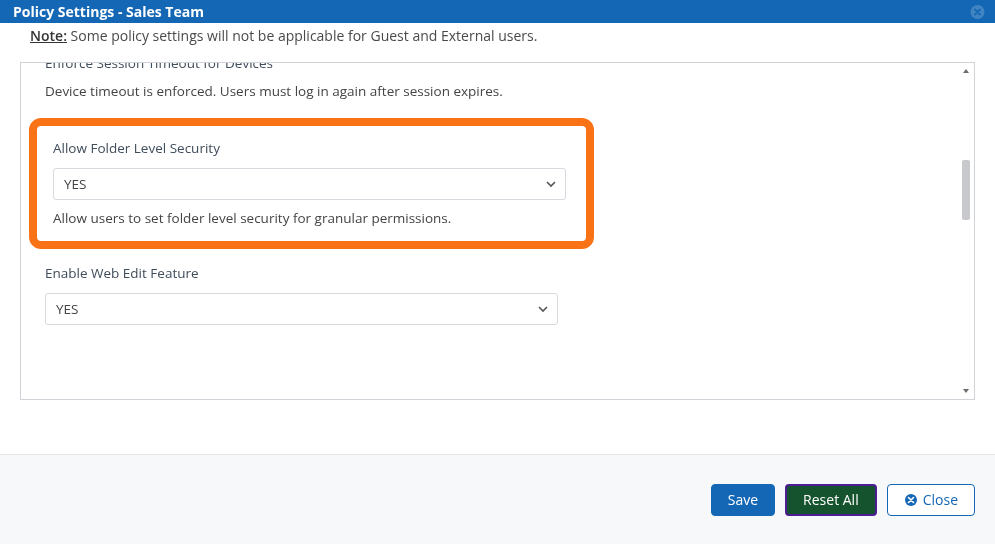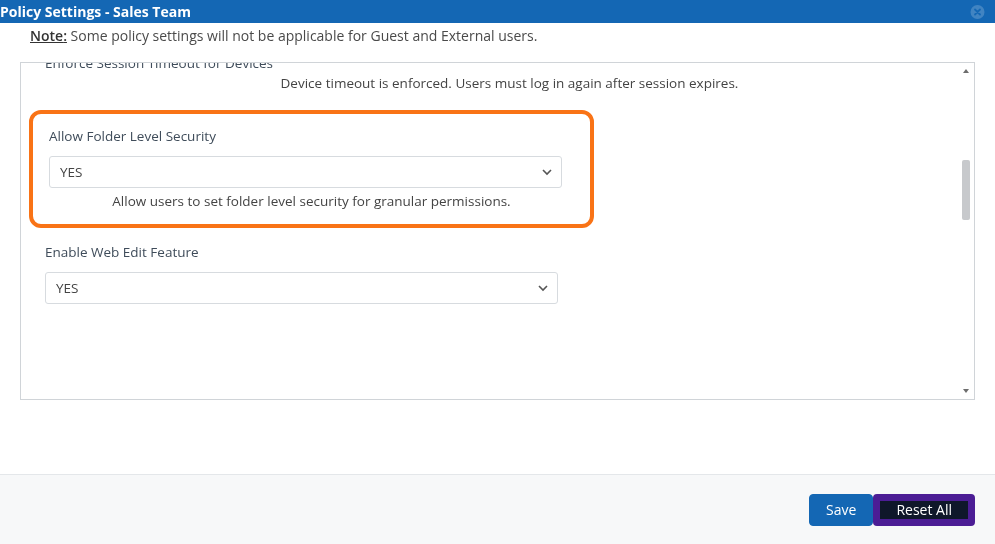--- a/index.html
+++ b/index.html
@@ -12,20 +12,21 @@
     height: 544px;
     overflow: hidden;
   }
   .titlebar {
     background: #1467b4;
     color: #fff;
     font-weight: 700;
     font-size: 14px;
     height: 23px;
     line-height: 23px;
+    padding-left: 13px;
     position: relative;
   }
   .titlebar .close-x {
     position: absolute;
     right: 10px;
     top: 50%;
     transform: translateY(-50%);
     width: 15px;
     height: 15px;
     cursor: pointer;
@@ -92,30 +93,29 @@
   }
   .select-caret {
     position: absolute;
     right: 8px;
     top: 50%;
     transform: translateY(-50%);
     pointer-events: none;
   }
   .select-caret svg { display:block; }
   .policy-helper {
-    margin-top: 1px;
+    margin-top: 9px;
     color: #444;
     font-size: 13.5px;
     line-height: 18px;
     margin-bottom: 18px;
-    text-align: center;
   }
   
   .highlight-ring {
-    border: 4px solid #f97316;
+    border: 8px solid #f97316;
     border-radius: 12px;
     box-sizing: border-box;
   }
   .highlight-wrap {
     margin-left: 8px;
     margin-right: 380px;
     padding: 12px 16px 8px 16px;
     margin-bottom: 14px;
   }
   
@@ -140,27 +140,28 @@
     position: absolute;
     left: 2px;
     width: 8px;
     background: #c7c9cc;
     border-radius: 2px;
   }
   
   .footer {
     position: absolute;
     left: 0; right: 0; bottom: 0;
-    height: 70px;
+    height: 90px;
     border-top: 1px solid #e4e7ea;
     background: #f7f8f9;
     display: flex;
     align-items: center;
     justify-content: flex-end;
     padding-right: 20px;
+    gap: 10px;
     box-sizing: border-box;
   }
   .btn {
     height: 32px;
     padding: 0 16px;
     border-radius: 4px;
     font-size: 14px;
     display: inline-flex;
     align-items: center;
     justify-content: center;
@@ -168,23 +169,23 @@
     cursor: pointer;
     box-sizing: border-box;
     font-family: inherit;
   }
   .btn-primary {
     background: #1467b4;
     color: #fff;
     border: 1px solid #1467b4;
   }
   .btn-danger {
-    background: #0f172a;
+    background: #14532d;
     color: #fff;
-    border: 7px solid #4c1d95;
+    border: 2px solid #4c1d95;
   }
   .btn-outline {
     background: #ffffff;
     color: #1467b4;
     border: 1px solid #1467b4;
   }
   .btn-outline svg { display:block; }
 </style>
 </head>
 <body>
@@ -255,13 +256,22 @@
   </div>
 </div>
 
 <div class="footer">
   <button class="btn btn-primary">
     <span>Save</span>
   </button>
   <button class="btn btn-danger">
     <span>Reset All</span>
   </button>
+  <button class="btn btn-outline">
+    <span>
+      <svg width="14" height="14" viewBox="0 0 14 14">
+        <circle cx="7" cy="7" r="6" fill="#1467b4"></circle>
+        <path d="M4.5 4.5 L9.5 9.5 M9.5 4.5 L4.5 9.5" stroke="#ffffff" stroke-width="1.6" stroke-linecap="round"></path>
+      </svg>
+    </span>
+    <span>Close</span>
+  </button>
 </div>
 
 </body></html>

